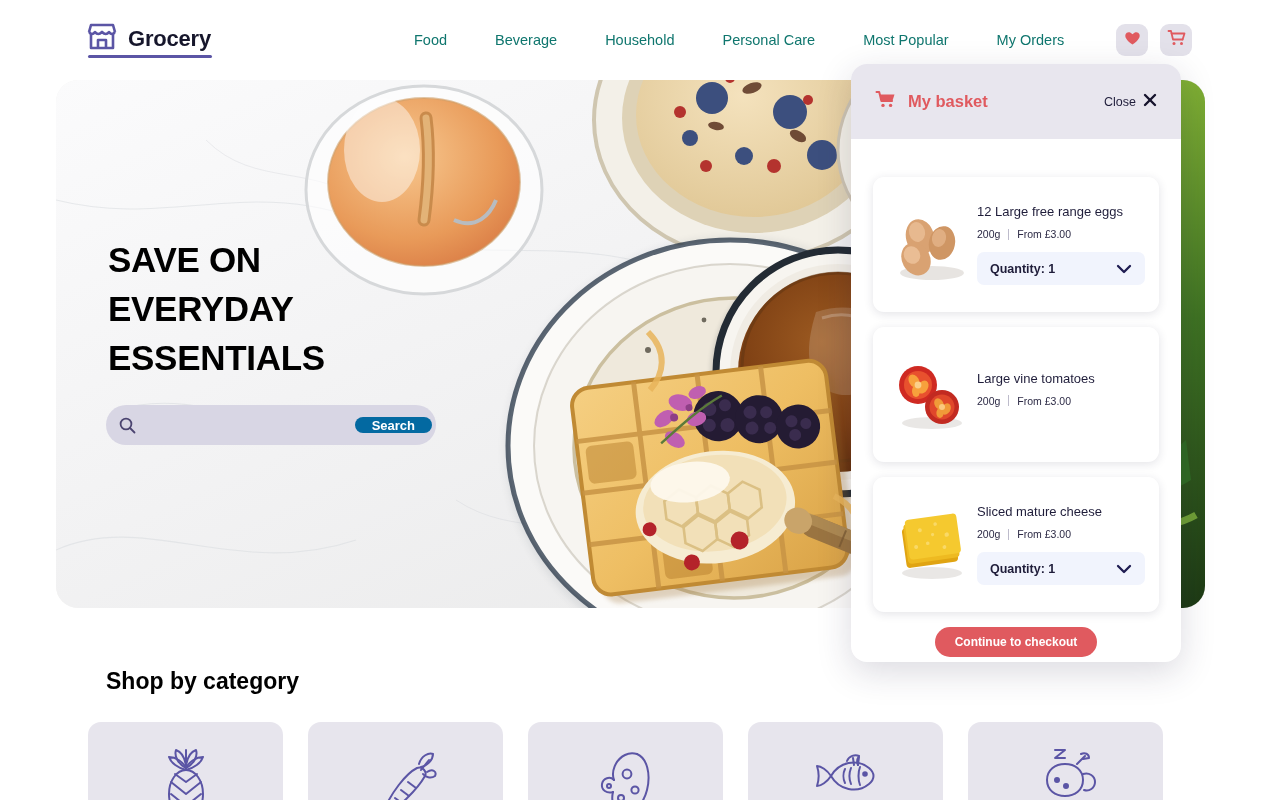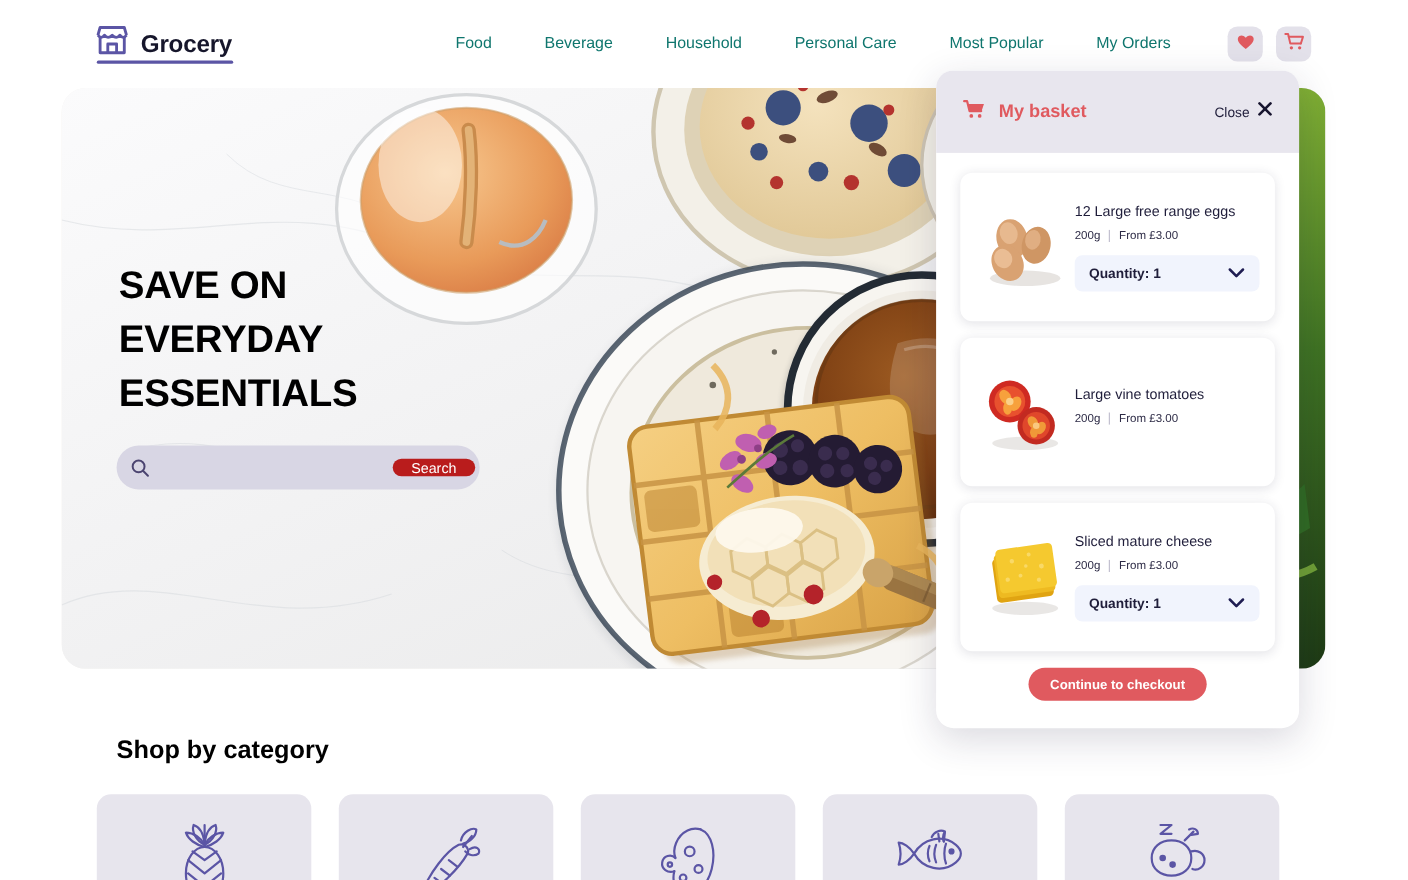--- a/index.html
+++ b/index.html
@@ -153,25 +153,25 @@
     color: #3a3550;
     height: 100%;
   }
   .search-input::placeholder { color: #7e799a; }
   .search-btn {
     margin-right: 4px;
     height: 16px;
     padding: 0 17px;
     border: none;
     border-radius: 16px;
-    background: #b91c1c;
+    background: #0369a1;
     color: #ffffff;
     font-family: "Liberation Sans", sans-serif;
     font-size: 13px;
-    font-weight: normal;
+    font-weight: bold;
     cursor: pointer;
   }
 
   
   .basket {
     position: absolute;
     left: 851px;
     top: 64px;
     width: 330px;
     height: 598px;
@@ -201,20 +201,21 @@
     gap: 7px;
     cursor: pointer;
   }
   .basket-close-label {
     font-size: 12.5px;
     color: #1f1d3a;
   }
 
   .basket-body {
     padding: 18px 22px 0 22px;
+    margin-top: 20px;
   }
 
   .bitem {
     position: relative;
     background: #ffffff;
     border-radius: 11px;
     box-shadow: 0 2px 10px rgba(40,36,70,0.13);
     height: 135px;
     margin-bottom: 15px;
     display: flex;

